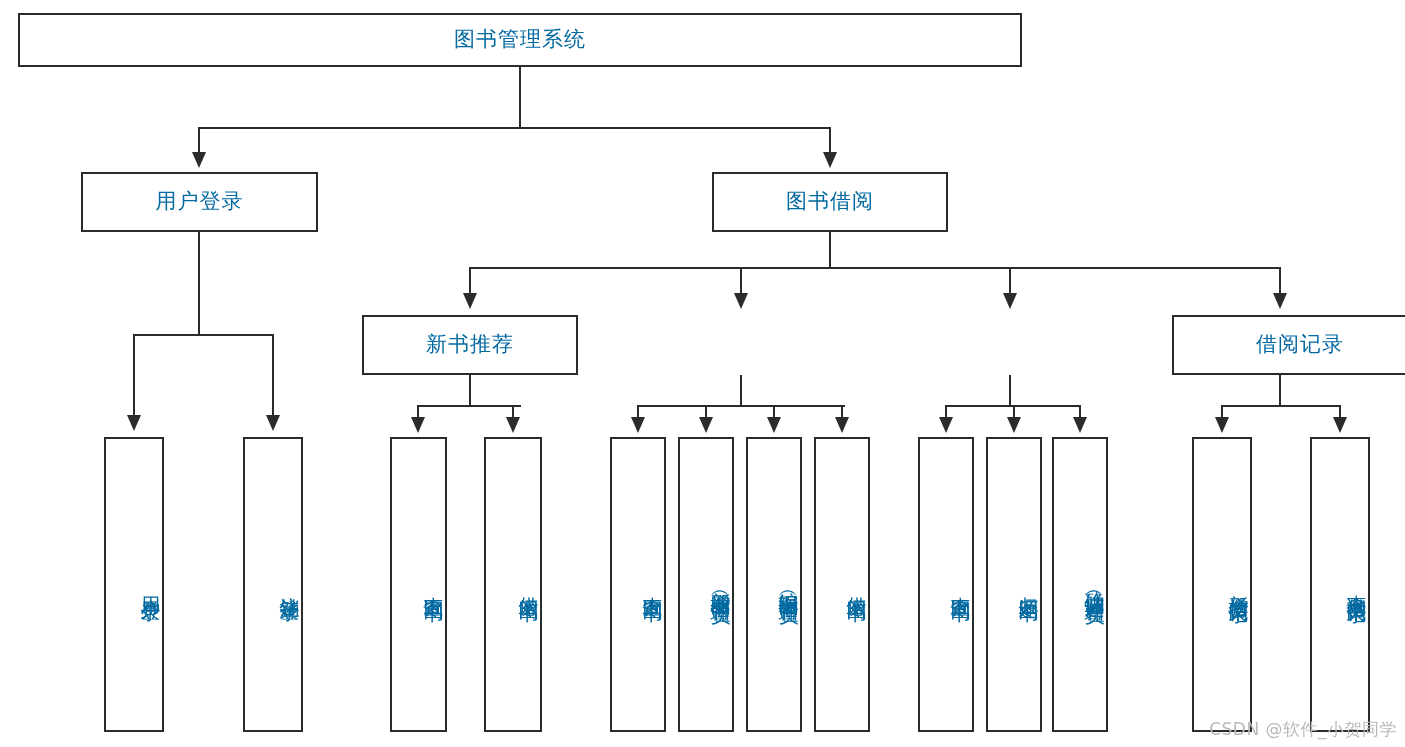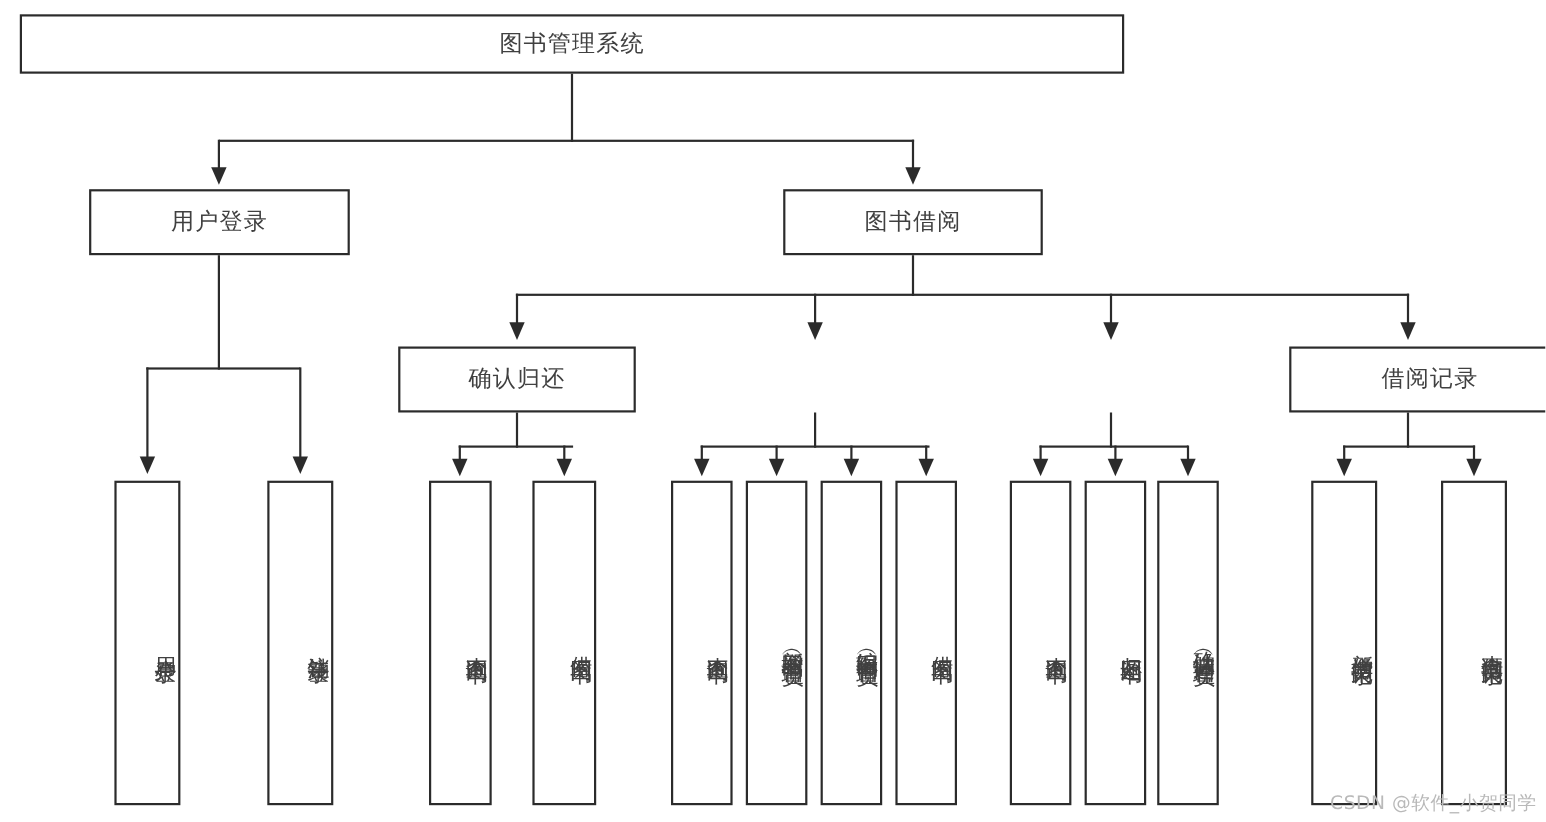--- a/index.html
+++ b/index.html
@@ -21,21 +21,21 @@
   }
   
   .node {
     position: absolute;
     box-sizing: border-box;
     background: #ffffff;
     border: 2px solid #2b2b2b;
     display: flex;
     align-items: center;
     justify-content: center;
-    color: #404040;
+    color: #0369a1;
   }
   .node.horiz {
     font-size: 21px;
     letter-spacing: 1px;
     line-height: 1.2;
   }
   .node.root {
     font-size: 21px;
   }
   
@@ -118,21 +118,21 @@
   <div class="edge v" style="left:469px; top:267px; width:2px; height:28px;"></div>
   <div class="arrow" style="left:463px; top:293px;"></div>
   <div class="edge v" style="left:740px; top:267px; width:2px; height:28px;"></div>
   <div class="arrow" style="left:734px; top:293px;"></div>
   <div class="edge v" style="left:1009px; top:267px; width:2px; height:28px;"></div>
   <div class="arrow" style="left:1003px; top:293px;"></div>
   <div class="edge v" style="left:1279px; top:267px; width:2px; height:28px;"></div>
   <div class="arrow" style="left:1273px; top:293px;"></div>
 
   <div class="node horiz" style="left:362px; top:315px; width:216px; height:60px;">
-    <span>确认归还</span>
+    <span>新书推荐</span>
   </div>
   <div class="node horiz" style="left:1172px; top:315px; width:256px; height:60px;text-align:right;">
     <span>借阅记录</span>
   </div>
 
   <div class="edge v" style="left:469px; top:375px; width:2px; height:32px;"></div>
   <div class="edge h" style="left:417px; top:405px; width:104px; height:2px;"></div>
   <div class="edge v" style="left:417px; top:405px; width:2px; height:14px;"></div>
   <div class="arrow" style="left:411px; top:417px;"></div>
   <div class="edge v" style="left:512px; top:405px; width:2px; height:14px;"></div>

